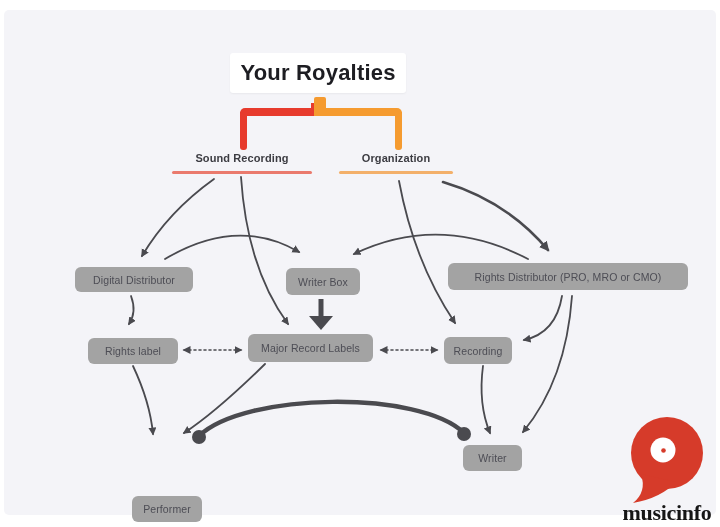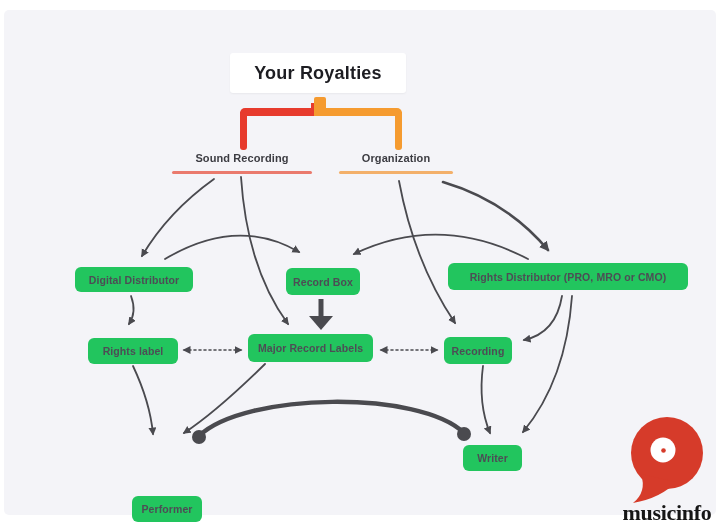--- a/index.html
+++ b/index.html
@@ -11,44 +11,44 @@
   .canvas{
     position:absolute;left:4px;top:10px;width:712px;height:505px;
     background:#f4f4f8;border-radius:5px;
   }
   .abs{position:absolute;}
   
   .title-box{
     left:230px;top:53px;width:176px;height:40px;background:#ffffff;border-radius:3px;
     display:flex;align-items:center;justify-content:center;
     box-shadow:0 1px 2px rgba(0,0,0,0.05);
-    font-size:18px;font-weight:bold;color:#1d1d22;letter-spacing:.2px;
+    font-size:22px;font-weight:bold;color:#1d1d22;letter-spacing:.2px;
   }
   
   .tab       {left:314px;top:97px; width:12px;height:13px;background:#f59b30;border-radius:2px 2px 0 0;}
   .tab-notch {left:311px;top:103px;width:5px; height:7px; background:#e73b2d;}
   .bar-left  {left:240px;top:108px;width:74px;height:8px;background:#e73b2d;border-radius:5px 0 0 0;}
   .bar-right {left:314px;top:108px;width:88px;height:8px;background:#f59b30;border-radius:0 5px 0 0;}
   .leg-left  {left:240px;top:112px;width:7px;height:38px;background:#e73b2d;border-radius:0 0 3px 3px;}
   .leg-right {left:395px;top:112px;width:7px;height:38px;background:#f59b30;border-radius:0 0 3px 3px;}
   
   .branch{
     top:150px;height:16px;display:flex;align-items:center;justify-content:center;
     font-size:11px;font-weight:bold;color:#3c3c42;letter-spacing:.1px;
   }
   .branch-sr{left:172px;width:140px;}
   .branch-co{left:339px;width:114px;}
   .underline{top:171px;height:3px;border-radius:2px;}
   .underline-sr{left:172px;width:140px;background:#ea7a6d;}
   .underline-co{left:339px;width:114px;background:#f3b06a;}
   
   .node{
-    background:#22c55e;border-radius:6px;color:#4d4d55;
+    background:#a3a3a3;border-radius:6px;color:#4d4d55;
     display:flex;align-items:center;justify-content:center;
-    font-size:10.5px;font-weight:bold;letter-spacing:.1px;white-space:nowrap;
+    font-size:10.5px;font-weight:normal;letter-spacing:.1px;white-space:nowrap;
   }
   .n-digital-distributor{left:75px;top:267px;width:118px;height:25px;}
   .n-black-box{left:286px;top:268px;width:74px;height:27px;}
   .n-rights-organization{left:448px;top:263px;width:240px;height:27px;}
   .n-record-label{left:88px;top:338px;width:90px;height:26px;}
   .n-major-record-labels{left:248px;top:334px;width:125px;height:28px;}
   .n-publisher{left:444px;top:337px;width:68px;height:27px;}
   .n-performer{left:132px;top:448px;width:70px;height:26px;margin-top:48px;}
   .n-writer{left:463px;top:445px;width:59px;height:26px;}
   
@@ -114,21 +114,21 @@
   <div class="abs leg-left"></div>
   <div class="abs leg-right"></div>
 </div>
 
 <div class="abs branch branch-sr">Sound Recording</div>
 <div class="abs underline underline-sr"></div>
 <div class="abs branch branch-co">Organization</div>
 <div class="abs underline underline-co"></div>
 
 <div class="abs node n-digital-distributor">Digital Distributor</div>
-<div class="abs node n-black-box">Record Box</div>
+<div class="abs node n-black-box">Writer Box</div>
 <div class="abs node n-rights-organization">Rights Distributor (PRO, MRO or CMO)</div>
 <div class="abs node n-record-label">Rights label</div>
 <div class="abs node n-major-record-labels">Major Record Labels</div>
 <div class="abs node n-publisher">Recording</div>
 <div class="abs node n-performer">Performer</div>
 <div class="abs node n-writer">Writer</div>
 
 <svg class="edges" viewBox="0 0 720 527">
   <g>
     <circle cx="667" cy="453" r="36" fill="#d63b2a"></circle>

